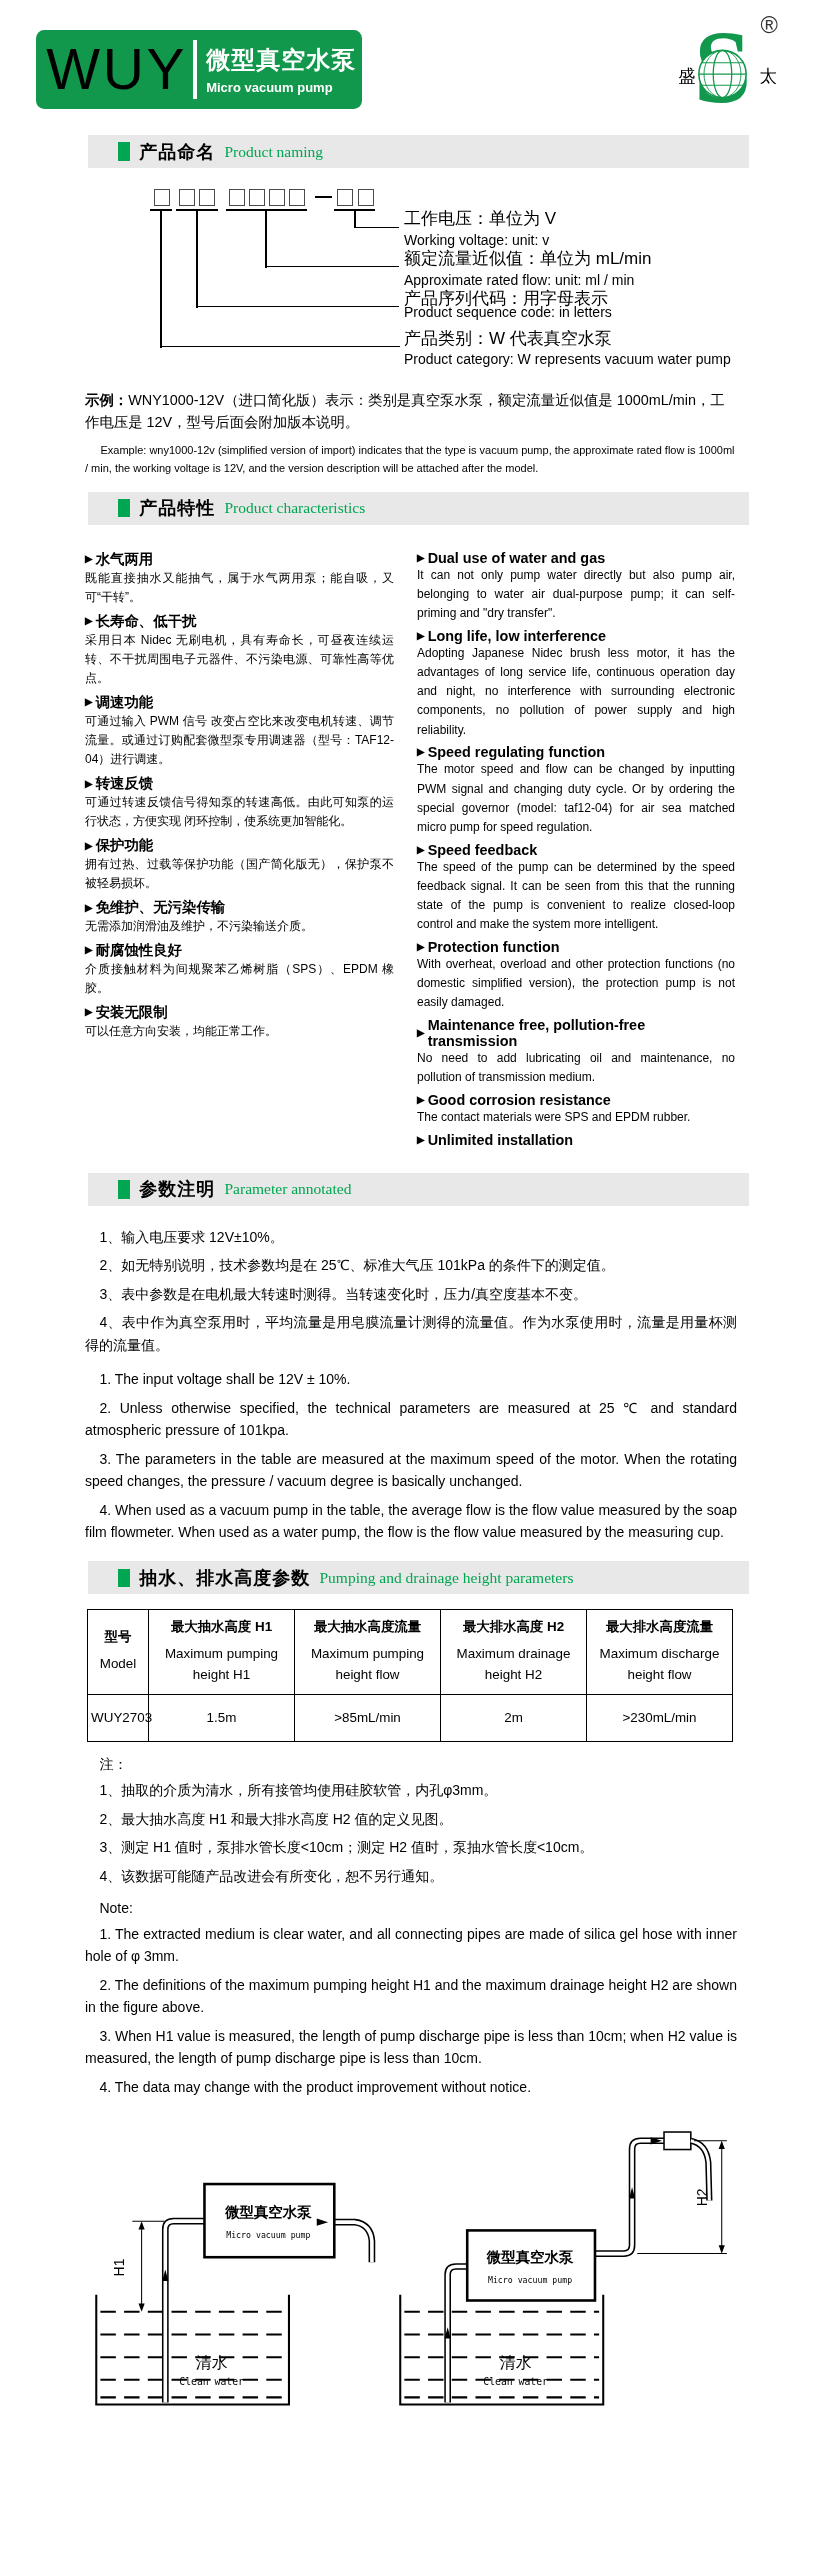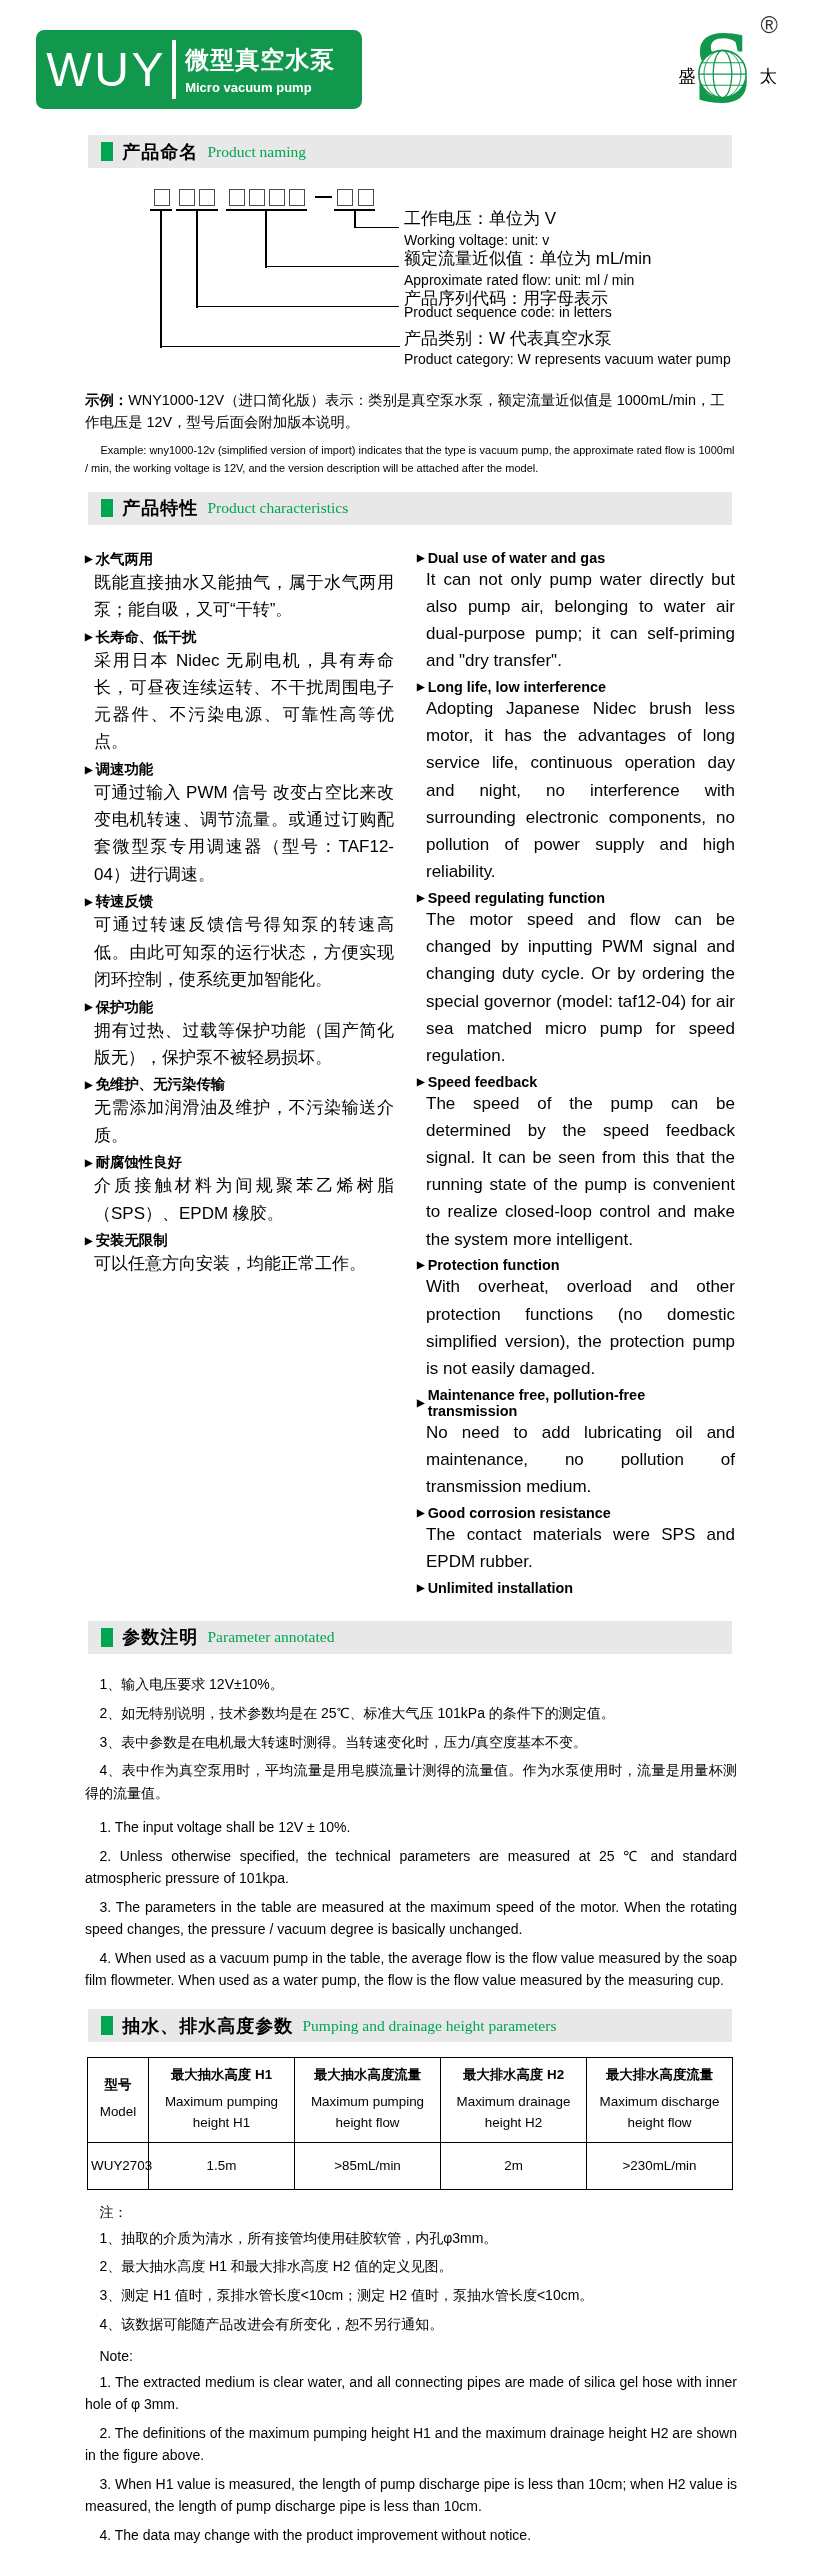--- a/index.html
+++ b/index.html
@@ -2,29 +2,29 @@
 <html style="font-size:8.2px"><head>
 <meta charset="utf-8">
 <style>
   html,body{margin:0;padding:0;background:#ffffff;}
   body{width:818px;font-family:"Liberation Sans",sans-serif;color:#000;}
   .page{position:relative;width:818px;overflow:hidden;}
 
   
   .hdr{position:relative;height:135px;}
   .banner{position:absolute;left:36px;top:30px;width:326px;height:79px;background:#12984d;border-radius:8.2px;display:flex;align-items:center;}
-  .wuy{font-size:48px;color:#ffffff;letter-spacing:2.6px;margin-left:10.3px;font-weight:400;line-height:1;}
+  .wuy{font-size:57px;color:#000000;letter-spacing:2.6px;margin-left:10.3px;font-weight:400;line-height:1;}
   .vbar{width:3.6px;height:59px;background:#fff;margin-left:6.2px;margin-right:9.3px;}
   .btxt{display:flex;flex-direction:column;}
   .btxt .cn{font-size:24px;font-weight:bold;color:#fff;letter-spacing:1px;}
   .btxt .en{font-size:13px;font-weight:bold;color:#fff;margin-top:4.1px;}
   .logo{position:absolute;left:667px;top:13.4px;}
 
   
-  .secbar{display:flex;align-items:center;height:33px;background:#e8e8e8;margin-left:88px;width:644px;padding-left:0;}
+  .secbar{display:flex;align-items:center;height:33px;background:#e8e8e8;margin-left:88px;width:644px;padding-left:17px;}
   .sq{width:12px;height:18.5px;background:#00a651;margin-left:13.4px;margin-right:8.8px;flex:0 0 auto;}
   .secbar .cn{font-size:18px;font-weight:bold;letter-spacing:1px;}
   .secbar .en{font-size:15.5px;color:#00a651;font-family:"Liberation Serif",serif;margin-left:9.3px;}
 
   
   .naming{position:relative;height:195px;margin-top:17.5px;}
   .nbox{position:absolute;top:3.1px;width:14px;height:15px;border:1px solid #4b4b4b;background:#fff;}
   .nund{position:absolute;top:23px;height:2.1px;background:#000;}
   .ndash{position:absolute;top:10.3px;height:2.1px;background:#000;}
   .nv{position:absolute;width:1.5px;background:#000;}
@@ -35,21 +35,21 @@
   .example{margin:8.2px 81px 0 85px;font-size:14.4px;line-height:1.58;}
   .example b{font-weight:bold;}
   .example-en{margin:8.2px 81px 0 85px;font-size:11px;line-height:1.58;text-indent:15.5px;}
 
   
   .charcols{display:flex;margin:20.6px 82px 0 85px;gap:23px;}
   .ccol{width:309px;}
   .ccol.right{width:318px;}
   .ctitle{font-size:14.4px;font-weight:bold;margin-top:4.6px;display:flex;align-items:center;}
   .tri-ico{font-size:9.8px;margin-right:3.1px;line-height:1;}
-  .cbody{font-size:17px;line-height:1.6;text-align:justify;margin-left:9px;}
+  .cbody{font-size:12px;line-height:1.6;text-align:justify;}
 
   
   .plist{margin:19.6px 81px 0 85px;font-size:14px;line-height:1.6;}
   .plist .item{text-indent:14.4px;margin-bottom:6.2px;text-align:justify;}
   .plist .label{font-weight:bold;text-indent:14.4px;margin-bottom:3.1px;}
 
   
   .ptable{margin:14.4px 0 0 87px;border-collapse:collapse;width:644px;table-layout:fixed;}
   .ptable td{border:1px solid #000;text-align:center;vertical-align:middle;padding:8.2px 3.1px;}
   .ptable .hc .hcn{font-size:13.4px;font-weight:bold;}

